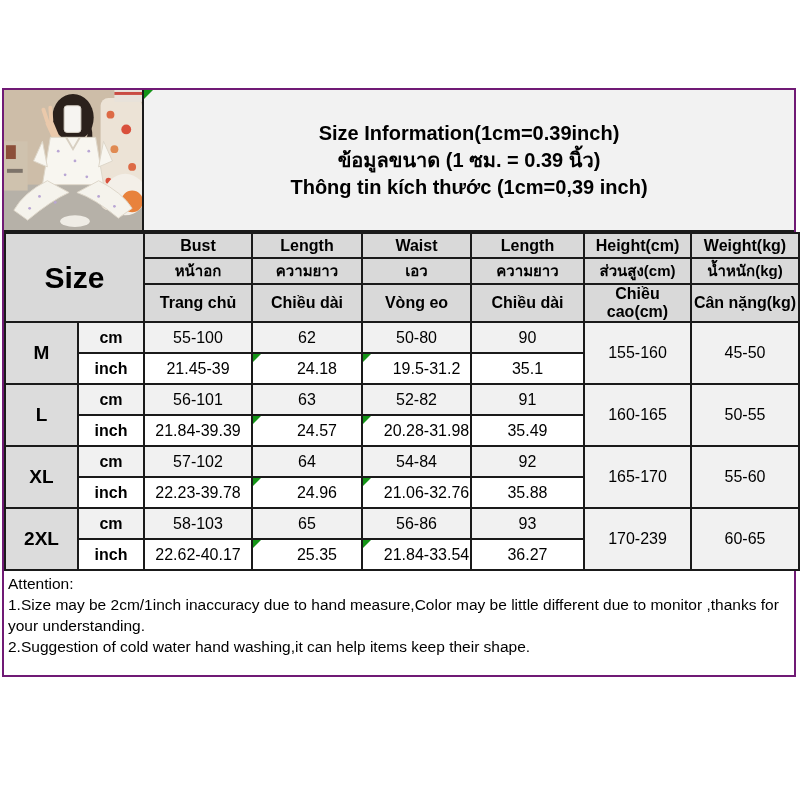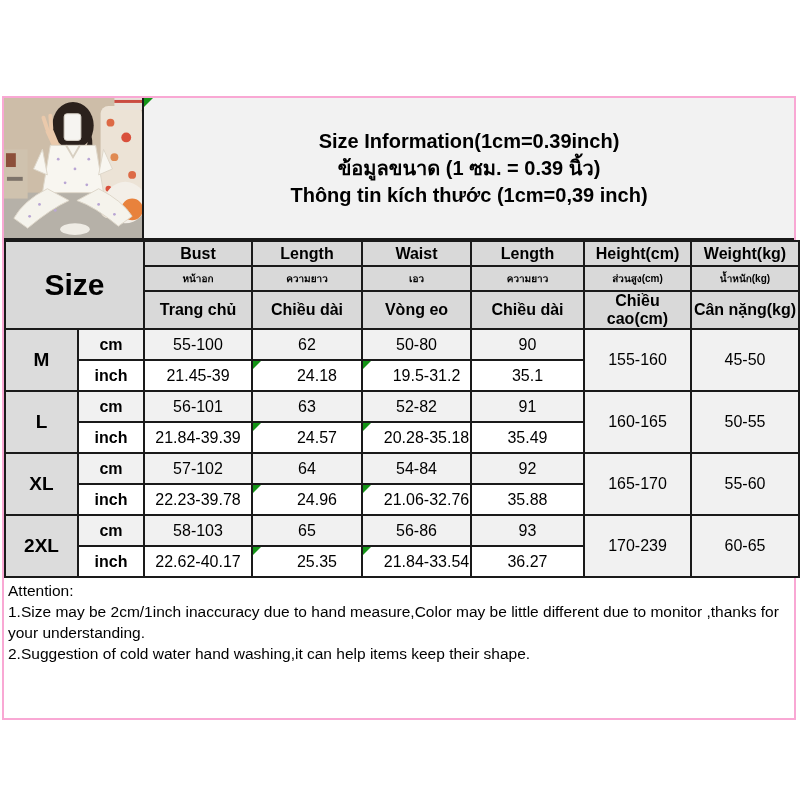--- a/index.html
+++ b/index.html
@@ -2,22 +2,22 @@
 <html><head>
 <meta charset="utf-8">
 <style>
   * { box-sizing: border-box; }
   html,body { margin:0; padding:0; }
   body {
     width:800px; height:800px; position:relative; background:#ffffff;
     font-family:"Liberation Sans","DejaVu Sans",sans-serif; color:#000;
   }
   .content {
-    position:absolute; left:2px; top:96px; width:794px;
-    border:2px solid #f9a8d4; background:#fff;
+    position:absolute; left:2px; top:88px; width:794px;
+    border:2px solid #701a75; background:#fff;
   }
   
   .top-row { display:flex; height:142px; border-bottom:2px solid #1a1a1a; }
   .photo {
     width:140px; flex:0 0 140px; border-right:2px solid #1a1a1a;
     position:relative; overflow:hidden; background:#cdbda8;
   }
   .photo svg { display:block; width:100%; height:100%; }
   .title-panel {
     flex:1; background:#f2f2f2; position:relative;
@@ -30,36 +30,36 @@
   }
   
   table { border-collapse:collapse; table-layout:fixed; width:100%; }
   td, th {
     border:2px solid #1a1a1a; text-align:center; vertical-align:middle;
     padding:0; font-size:16px; overflow:hidden;
   }
   tr.hrow { height:25px; }
   tr.drow { height:31px; }
   th { font-weight:bold; background:#d9d9d9;margin-left:40px; }
-  th.th-th { font-size:10px; }
+  th.th-th { font-size:15px; }
   .corner-size {
     background:#d9d9d9; font-weight:bold; font-size:30px;
   }
   .sizecell { background:#dcdcdc; font-weight:bold; font-size:19px; }
   .unit { font-weight:bold;margin-left:32px; }
   .band { background:#f1f1f1; }
   .merged { background:#f1f1f1; }
   td.rel { position:relative;padding-left:20px; }
   .flag {
     position:absolute; top:0; left:0; width:0; height:0;
     border-top:8px solid #149417; border-right:8px solid transparent;
   }
   
   .attention {
-    height:140px; padding:2px 4px 0 4px; background:#fff;
+    height:104px; padding:2px 4px 0 4px; background:#fff;
     font-size:15.5px; line-height:21px; text-align:left;
   }
 </style>
 </head>
 <body>
 
 <div class="content">
 
   <div class="top-row">
     <div class="photo">
@@ -186,21 +186,21 @@
         <td class="band">63</td>
         <td class="band">52-82</td>
         <td class="band">91</td>
         <td class="merged" rowspan="2">160-165</td>
         <td class="merged" rowspan="2">50-55</td>
       </tr>
       <tr class="drow">
         <td class="unit">inch</td>
         <td>21.84-39.39</td>
         <td class="rel"><span class="flag"></span><span>24.57</span></td>
-        <td class="rel"><span class="flag"></span><span>20.28-35.18</span></td>
+        <td class="rel"><span class="flag"></span><span>20.28-31.98</span></td>
         <td>35.49</td>
       </tr>
 
       <tr class="drow">
         <td class="sizecell" rowspan="2">XL</td>
         <td class="unit band">cm</td>
         <td class="band">57-102</td>
         <td class="band">64</td>
         <td class="band">54-84</td>
         <td class="band">92</td>

